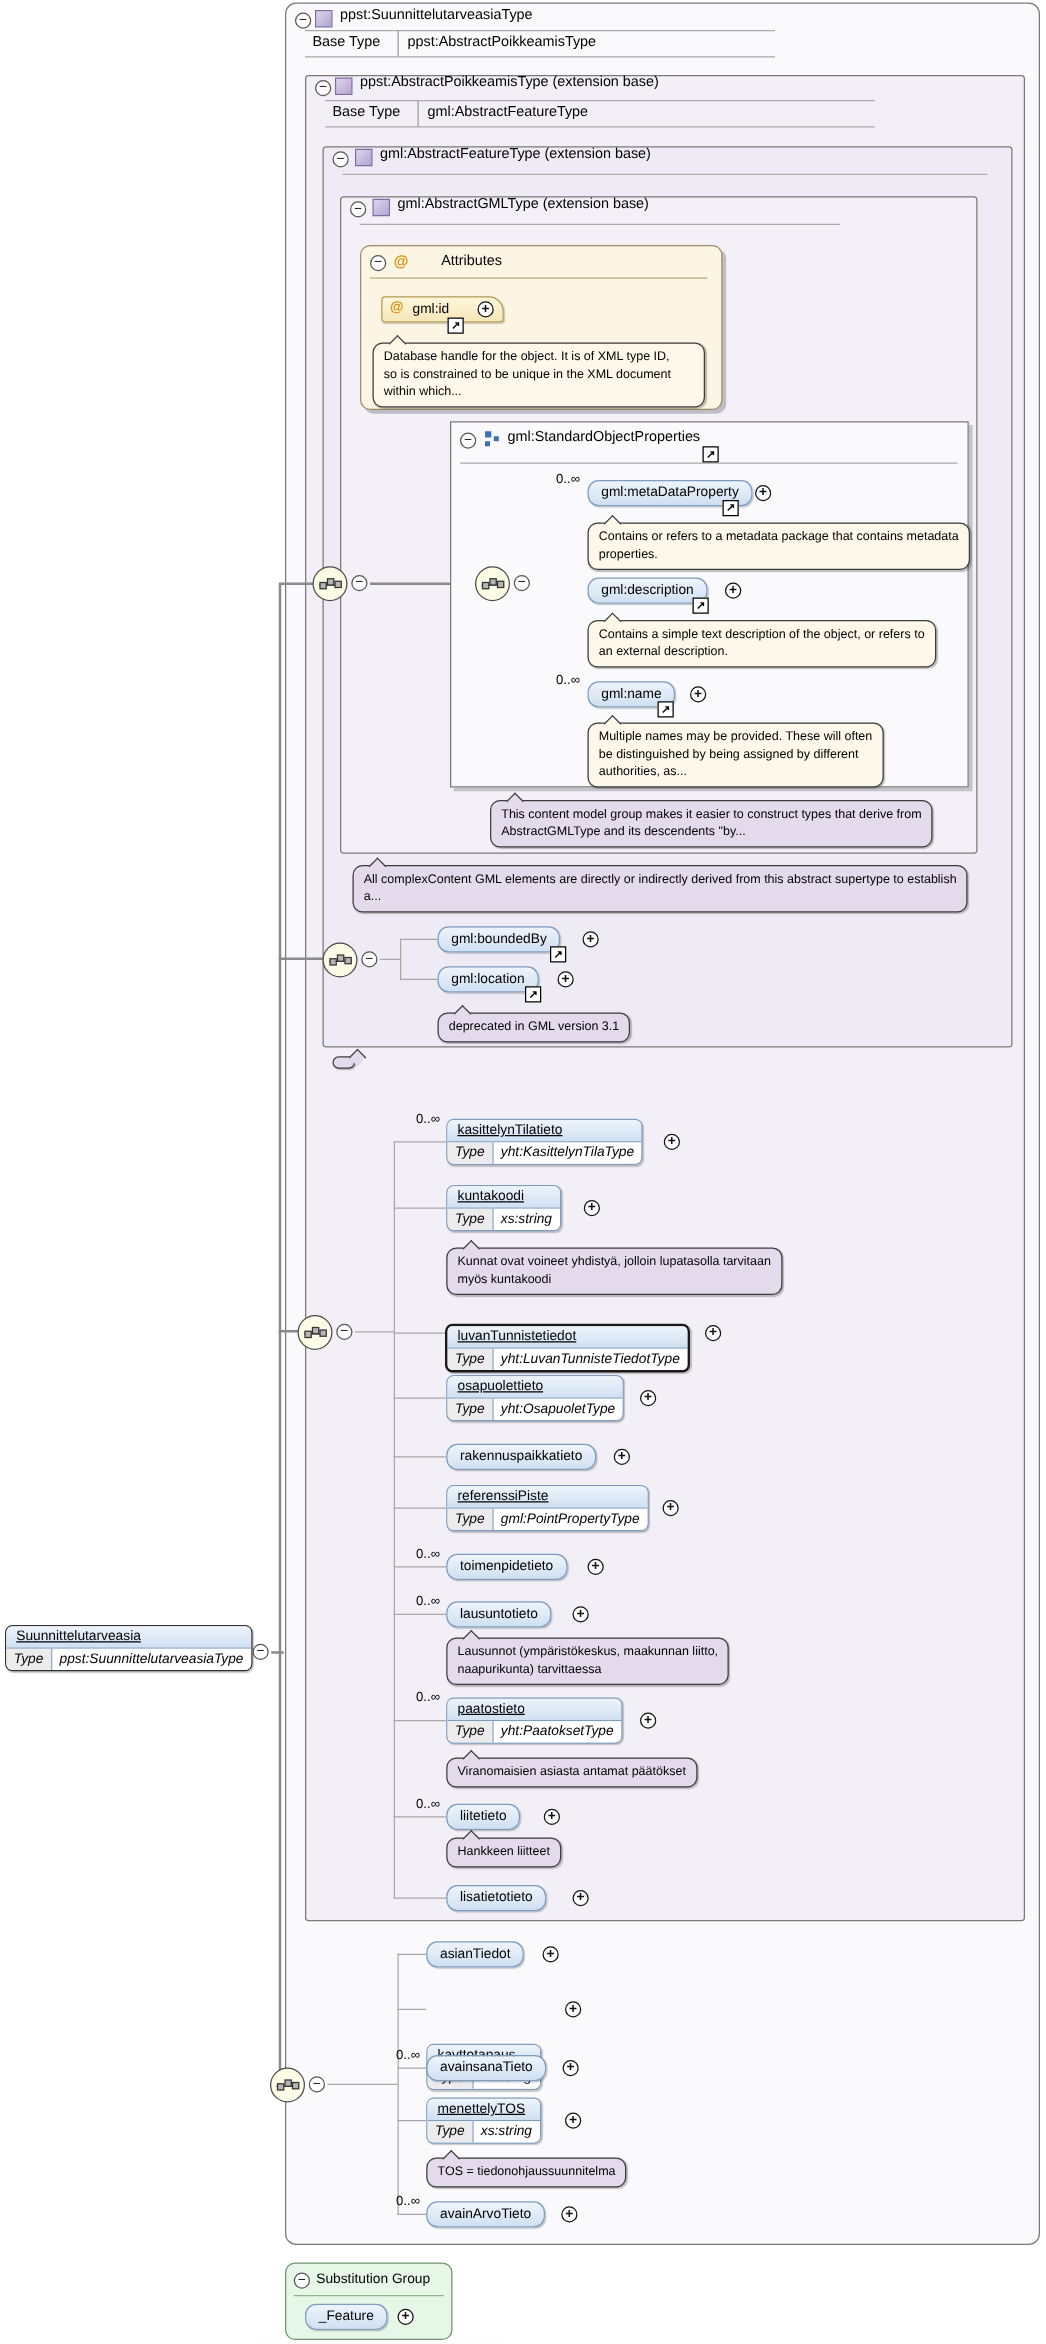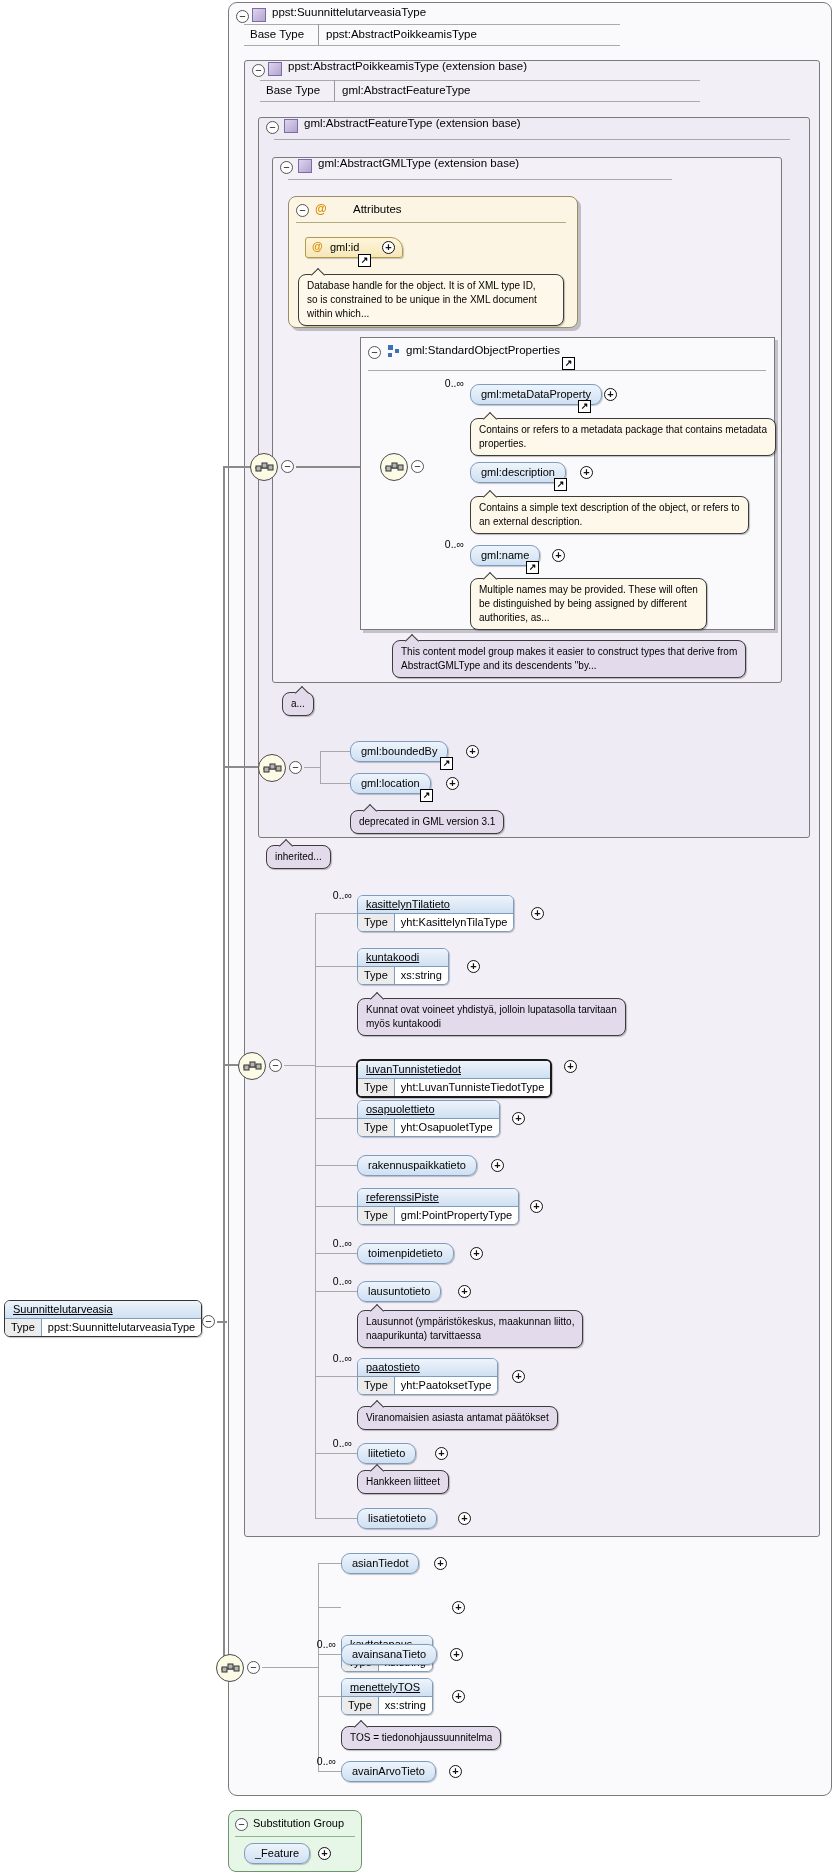--- a/index.html
+++ b/index.html
@@ -20,21 +20,21 @@
   .ic{position:absolute;z-index:4;}
   .at{position:absolute;color:#d98c00;font-weight:bold;font-size:12px;z-index:4;}
   .el{position:absolute;background:linear-gradient(#eef4fb,#cfe0f2);border:1px solid #7e9cc0;
        border-radius:9px;font-size:11px;padding:3px 10px 4px 10px;white-space:nowrap;
        box-shadow:1px 1px 1px rgba(0,0,0,.22);z-index:5;cursor:pointer;}
   .elx{position:absolute;border:1px solid #7e9cc0;border-radius:6px;font-size:11px;background:#fff;
        box-shadow:1px 1px 1px rgba(0,0,0,.22);overflow:hidden;z-index:5;cursor:pointer;}
   .elx.bold{border:2px solid #1a1a1a;}
   .elx .hd{background:linear-gradient(#eef4fb,#cfe0f2);padding:2px 8px 3px 8px;
        border-bottom:1px solid #7e9cc0;white-space:nowrap;text-decoration:underline;}
-  .elx .rw{display:flex;}
+  .elx .rw{display:flex;font-style:italic;}
   .elx .tc{background:#ececec;border-right:1px solid #7e9cc0;padding:2px 6px 3px 6px;}
   .elx .tv{padding:2px 6px 3px 6px;white-space:nowrap;background:#fff;}
   .note,.doc{position:absolute;border:1px solid #3c3c3c;border-radius:8px;font-size:10px;
        line-height:14px;padding:4px 8px;box-shadow:1px 1px 1px rgba(0,0,0,.25);z-index:5;white-space:nowrap;}
   .note{background:#e3dbec;}
   .doc{background:#fdf8e9;}
   .ptr{position:absolute;width:9px;height:9px;transform:rotate(45deg);
        border-left:1px solid #3c3c3c;border-top:1px solid #3c3c3c;top:-5.5px;left:14px;}
   .note .ptr{background:#e3dbec;}
   .doc .ptr{background:#fdf8e9;}
@@ -227,36 +227,36 @@
   <div>authorities, as...</div>
 </div>
 
 <div class="note" style="left:392px;top:640px;">
   <div class="ptr"></div>
   <div>This content model group makes it easier to construct types that derive from</div>
   <div>AbstractGMLType and its descendents "by...</div>
 </div>
 <div class="note" style="left:282px;top:692px;">
   <div class="ptr"></div>
+  <div>All complexContent GML elements are directly or indirectly derived from this abstract supertype to establish</div>
   <div>a...</div>
 </div>
 
 <div class="el" style="left:350px;top:741px;">gml:boundedBy</div>
 <div class="exp" style="left:466px;top:745px;">+</div>
 <div class="lnk" style="left:440px;top:757px;">↗</div>
 <div class="el" style="left:350px;top:773px;">gml:location</div>
 <div class="exp" style="left:446px;top:777px;">+</div>
 <div class="lnk" style="left:420px;top:789px;">↗</div>
 <div class="note" style="left:350px;top:810px;">
   <div class="ptr"></div>
   <div>deprecated in GML version 3.1</div>
 </div>
 <div class="note" style="left:266px;top:845px;">
   <div class="ptr"></div>
-  <div>inherited...</div>
 </div>
 
 <div class="occ" style="left:308px;top:889px;">0..∞</div>
 <div class="elx" style="left:357px;top:895px;">
   <div class="hd">kasittelynTilatieto</div>
   <div class="rw">
       <div class="tc">Type</div>
   <div class="tv">yht:KasittelynTilaType</div>
     </div>
 </div>

